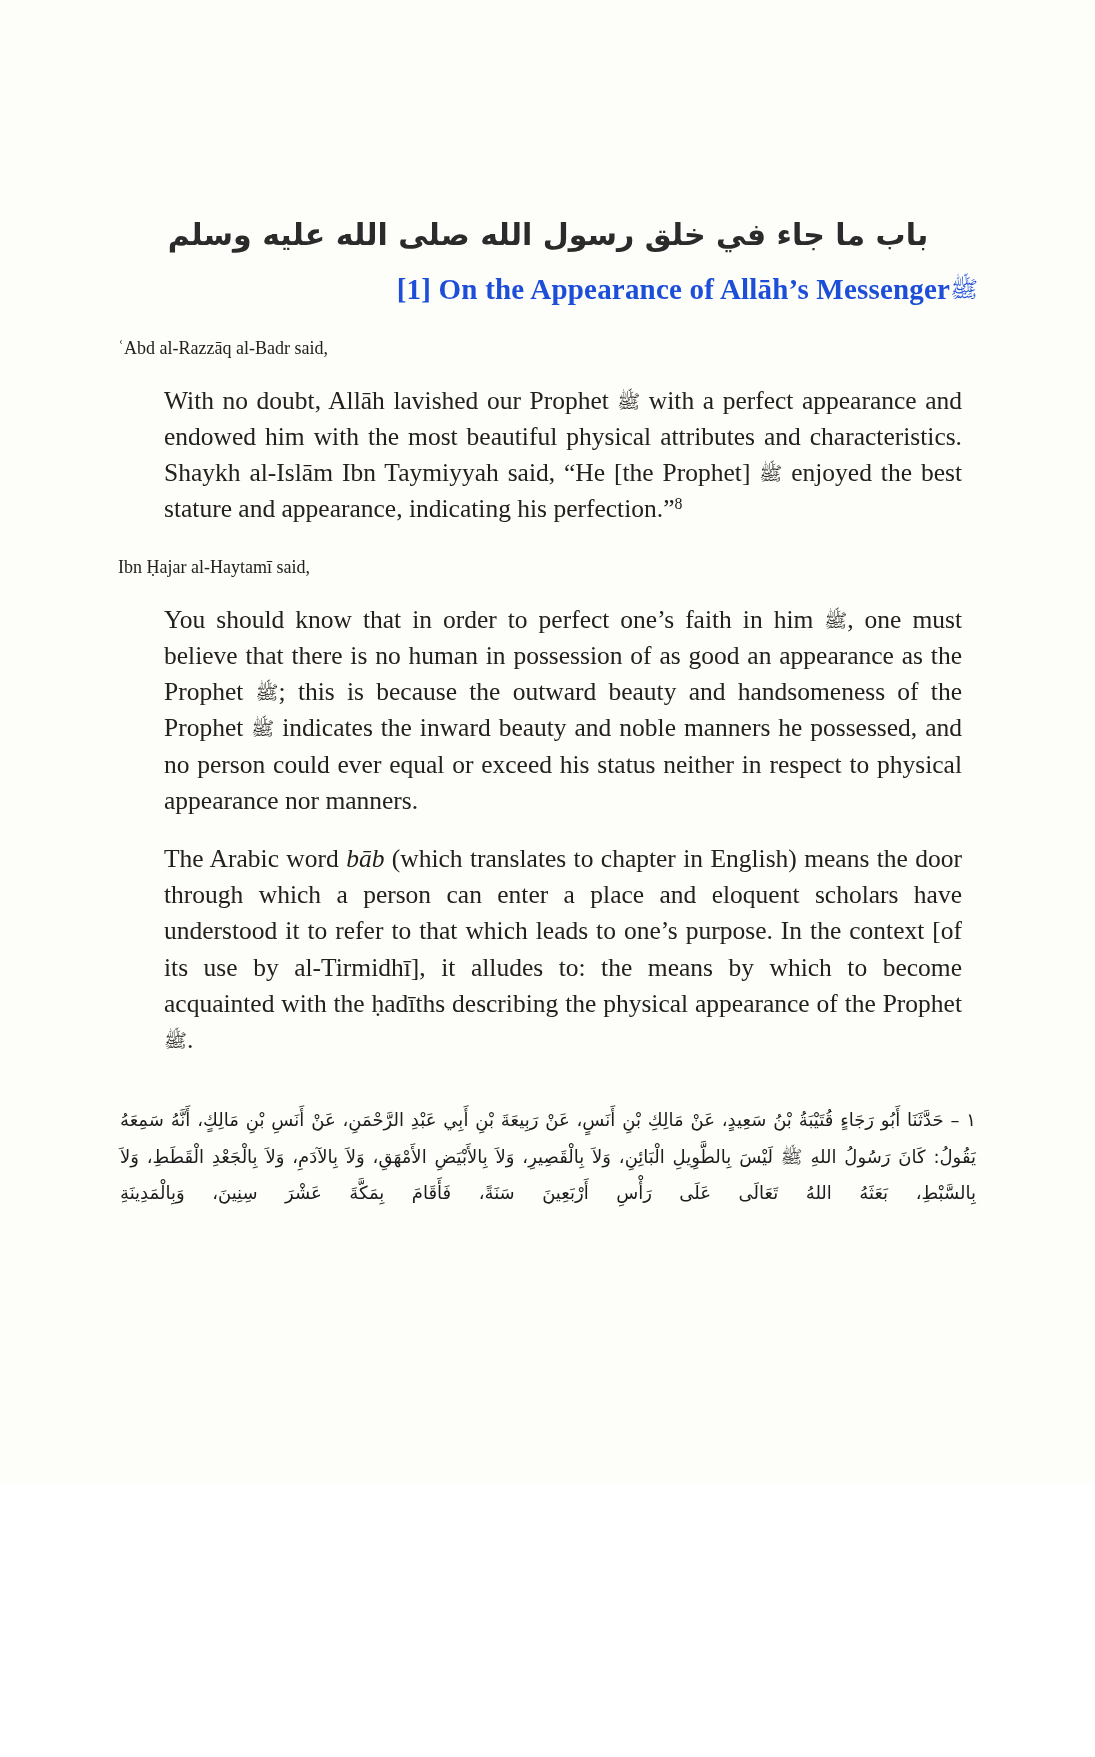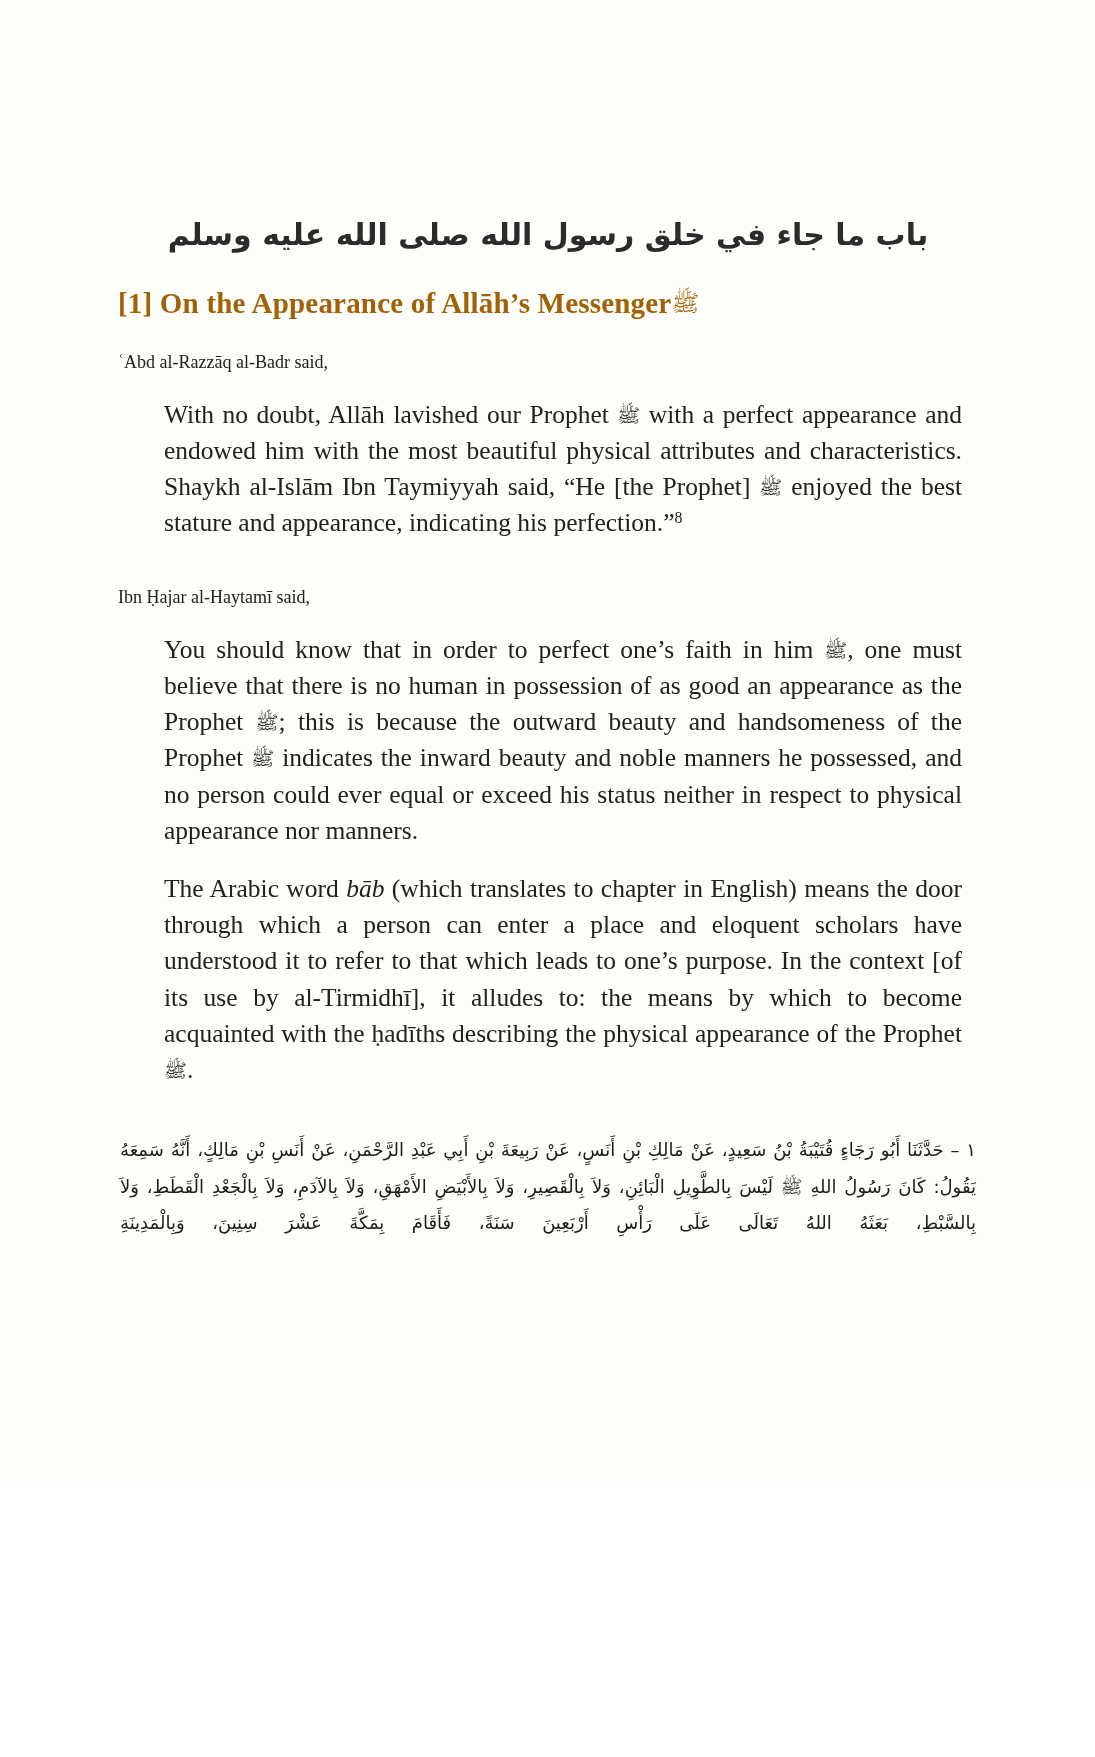--- a/index.html
+++ b/index.html
@@ -31,44 +31,44 @@
     text-align: center;
     font-weight: bold;
     font-size: 30px;
     color: #2b2b2b;
     margin-top: 215px;
     line-height: 1.35;
     letter-spacing: 0px;
   }
   .english-heading {
     font-family: "Liberation Serif", serif;
-    text-align: left;
+    text-align: right;
     font-weight: bold;
     font-size: 29px;
-    color: #a16207;
-    margin-top: 30px;
+    color: #1d4ed8;
+    margin-top: 16px;
     line-height: 1.2;
     letter-spacing: 0.2px;
   }
   .english-heading .saw {
     font-family: "DejaVu Sans", sans-serif;
     font-size: 23px;
     font-weight: normal;
     vertical-align: 0.08em;
   }
 
   
   .attrib {
     font-family: "Liberation Serif", serif;
     font-size: 18px;
     color: #23201e;
     margin-top: 30px;
     line-height: 1.35;
   }
-  .attrib.tight { margin-top: 44px; }
+  .attrib.tight { margin-top: 28px; }
 
   .quote {
     font-family: "Liberation Serif", serif;
     font-size: 25.5px;
     color: #23201e;
     margin-top: 22px;
     margin-left: 46px;
     margin-right: 16px;
     line-height: 1.42;
     text-align: justify;

